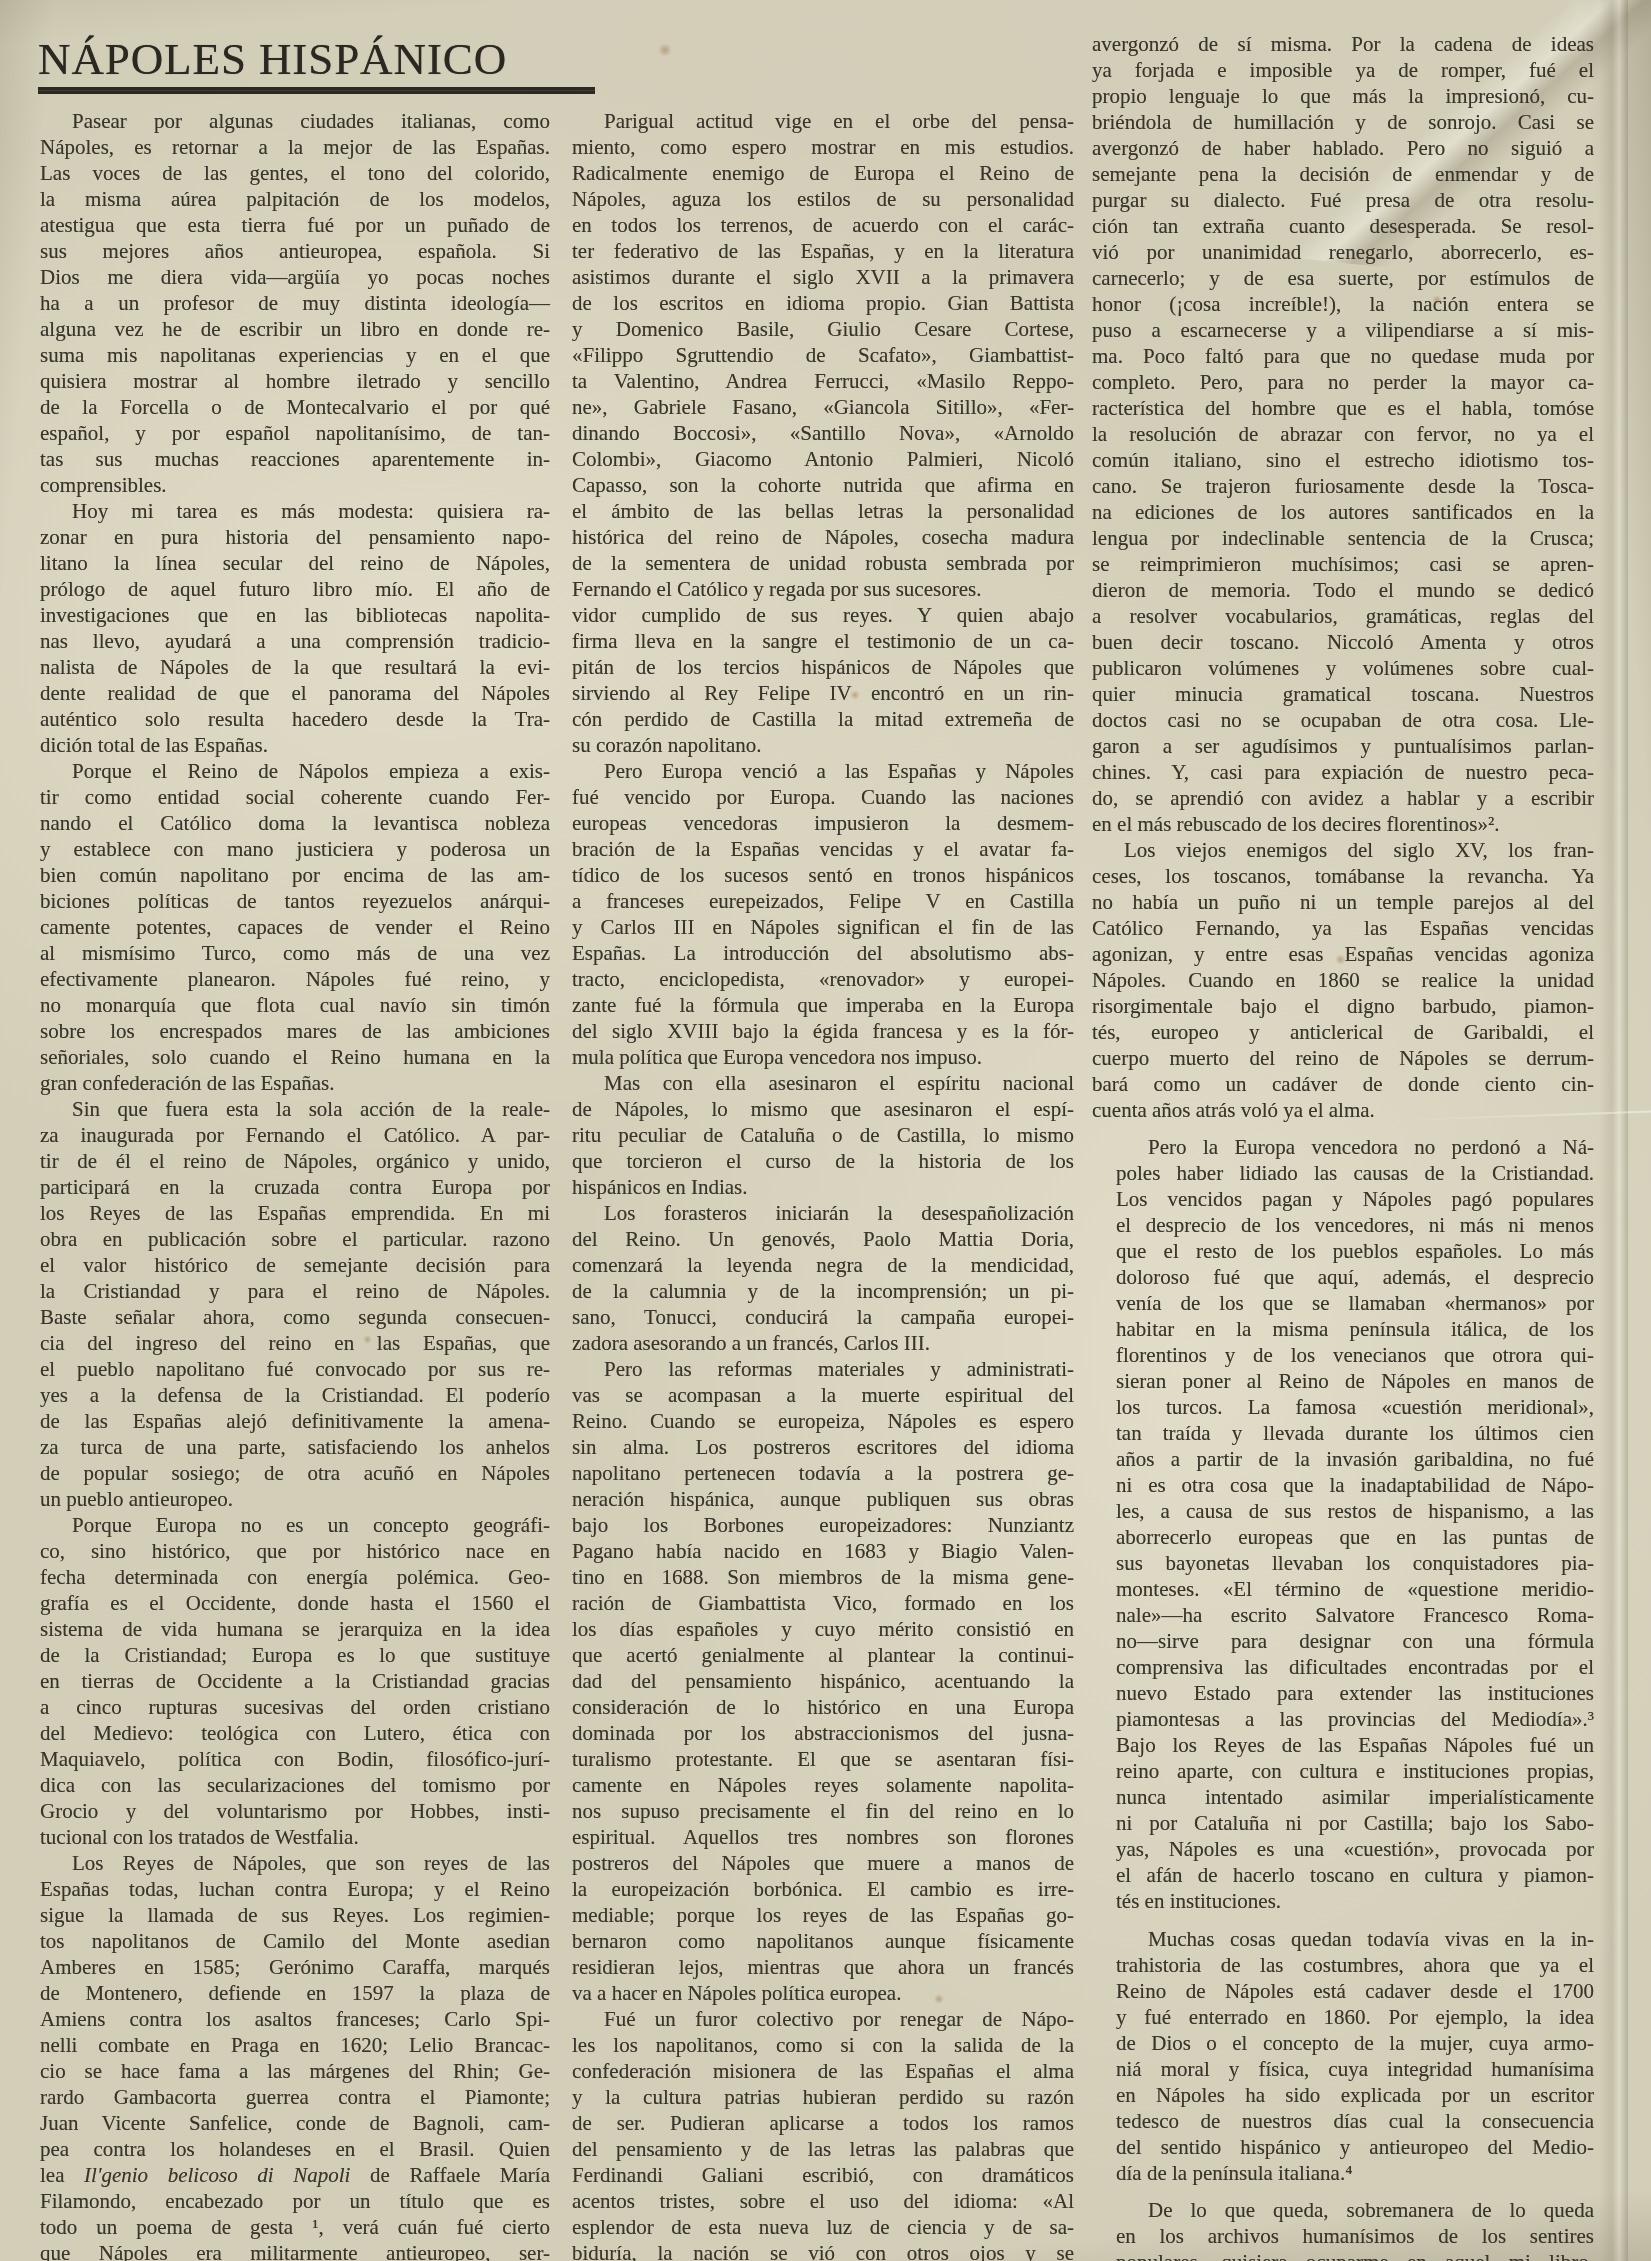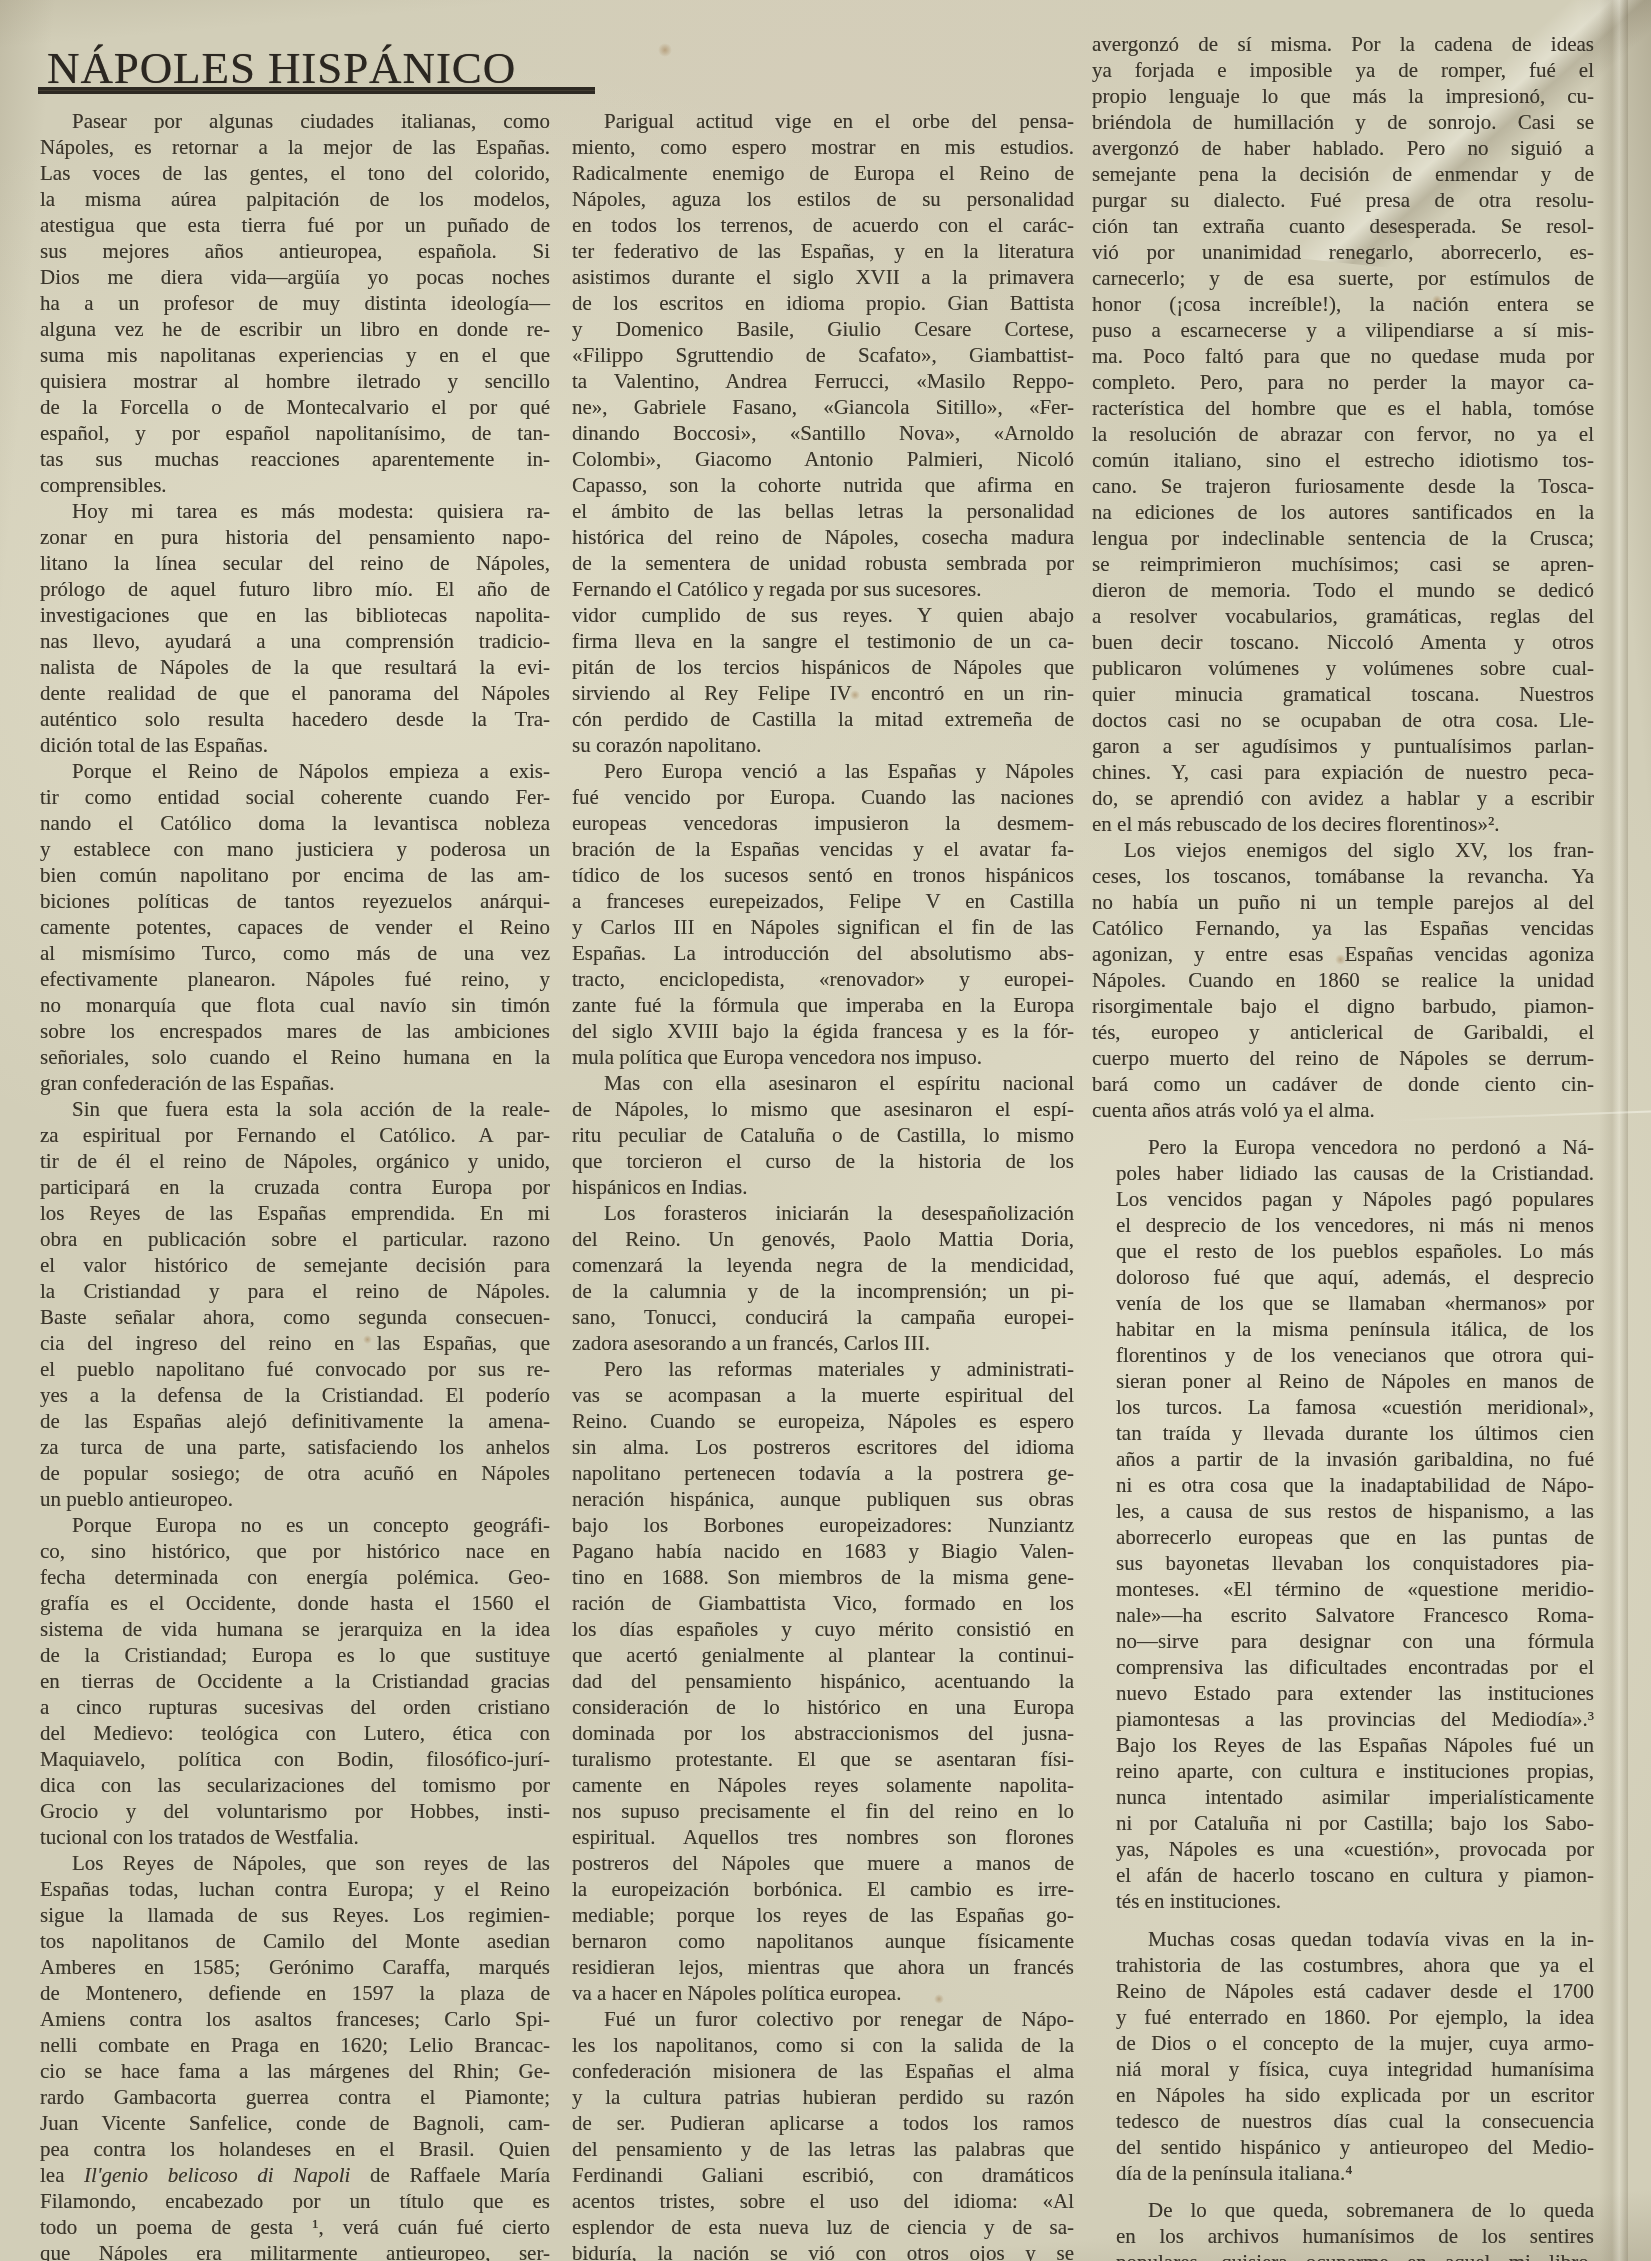--- a/index.html
+++ b/index.html
@@ -30,21 +30,21 @@
     background:radial-gradient(circle, rgba(148,108,58,0.45), rgba(148,108,58,0) 70%);}
   .s1{left:658px;top:43px;width:14px;height:14px;}
   .s2{left:850px;top:690px;width:9.5px;height:9.5px;}
   .s3{left:1335px;top:954px;width:11.3px;height:11.3px;}
   .s4{left:363px;top:1335px;width:8.7px;height:8.7px;}
   .s5{left:934px;top:1994px;width:9.5px;height:9.5px;}
   .s6{left:137px;top:2150px;width:7.8px;height:7.8px;}
   .s7{left:1432px;top:295px;width:10.4px;height:10.4px;}
 
   .title{
-    position:absolute;left:38px;top:33px;margin:9px;
+    position:absolute;left:38px;top:33px;margin:0;
     font-size:45px;font-weight:normal;letter-spacing:0.9px;white-space:nowrap;
     color:#2b2721;text-shadow:0 0 0.7px rgba(43,39,33,0.7);
   }
   .title-rule{position:absolute;left:38px;top:87px;width:557px;height:7px;
     background:linear-gradient(to bottom,#2d2922 0 2.6px,#423c31 2.6px 4.3px,#2d2922 4.3px 7px);}
 
   .col{position:absolute;font-size:21px;line-height:26px;color:#3a352b;
     text-shadow:0 0 0.5px rgba(58,53,43,0.45);}
   #col1{left:40px;top:108px;width:510px;}
   #col2{left:572px;top:108px;width:502px;}
@@ -113,21 +113,21 @@
         <div class="line">camente potentes, capaces de vender el Reino</div>
         <div class="line">al mismísimo Turco, como más de una vez</div>
         <div class="line">efectivamente planearon. Nápoles fué reino, y</div>
         <div class="line">no monarquía que flota cual navío sin timón</div>
         <div class="line">sobre los encrespados mares de las ambiciones</div>
         <div class="line">señoriales, solo cuando el Reino humana en la</div>
         <div class="line end">gran confederación de las Españas.</div>
       </div>
       <div class="para">
         <div class="line first">Sin que fuera esta la sola acción de la reale-</div>
-        <div class="line">za espiritual por Fernando el Católico. A par-</div>
+        <div class="line">za inaugurada por Fernando el Católico. A par-</div>
         <div class="line">tir de él el reino de Nápoles, orgánico y unido,</div>
         <div class="line">participará en la cruzada contra Europa por</div>
         <div class="line">los Reyes de las Españas emprendida. En mi</div>
         <div class="line">obra en publicación sobre el particular. razono</div>
         <div class="line">el valor histórico de semejante decisión para</div>
         <div class="line">la Cristiandad y para el reino de Nápoles.</div>
         <div class="line">Baste señalar ahora, como segunda consecuen-</div>
         <div class="line">cia del ingreso del reino en las Españas, que</div>
         <div class="line">el pueblo napolitano fué convocado por sus re-</div>
         <div class="line">yes a la defensa de la Cristiandad. El poderío</div>

